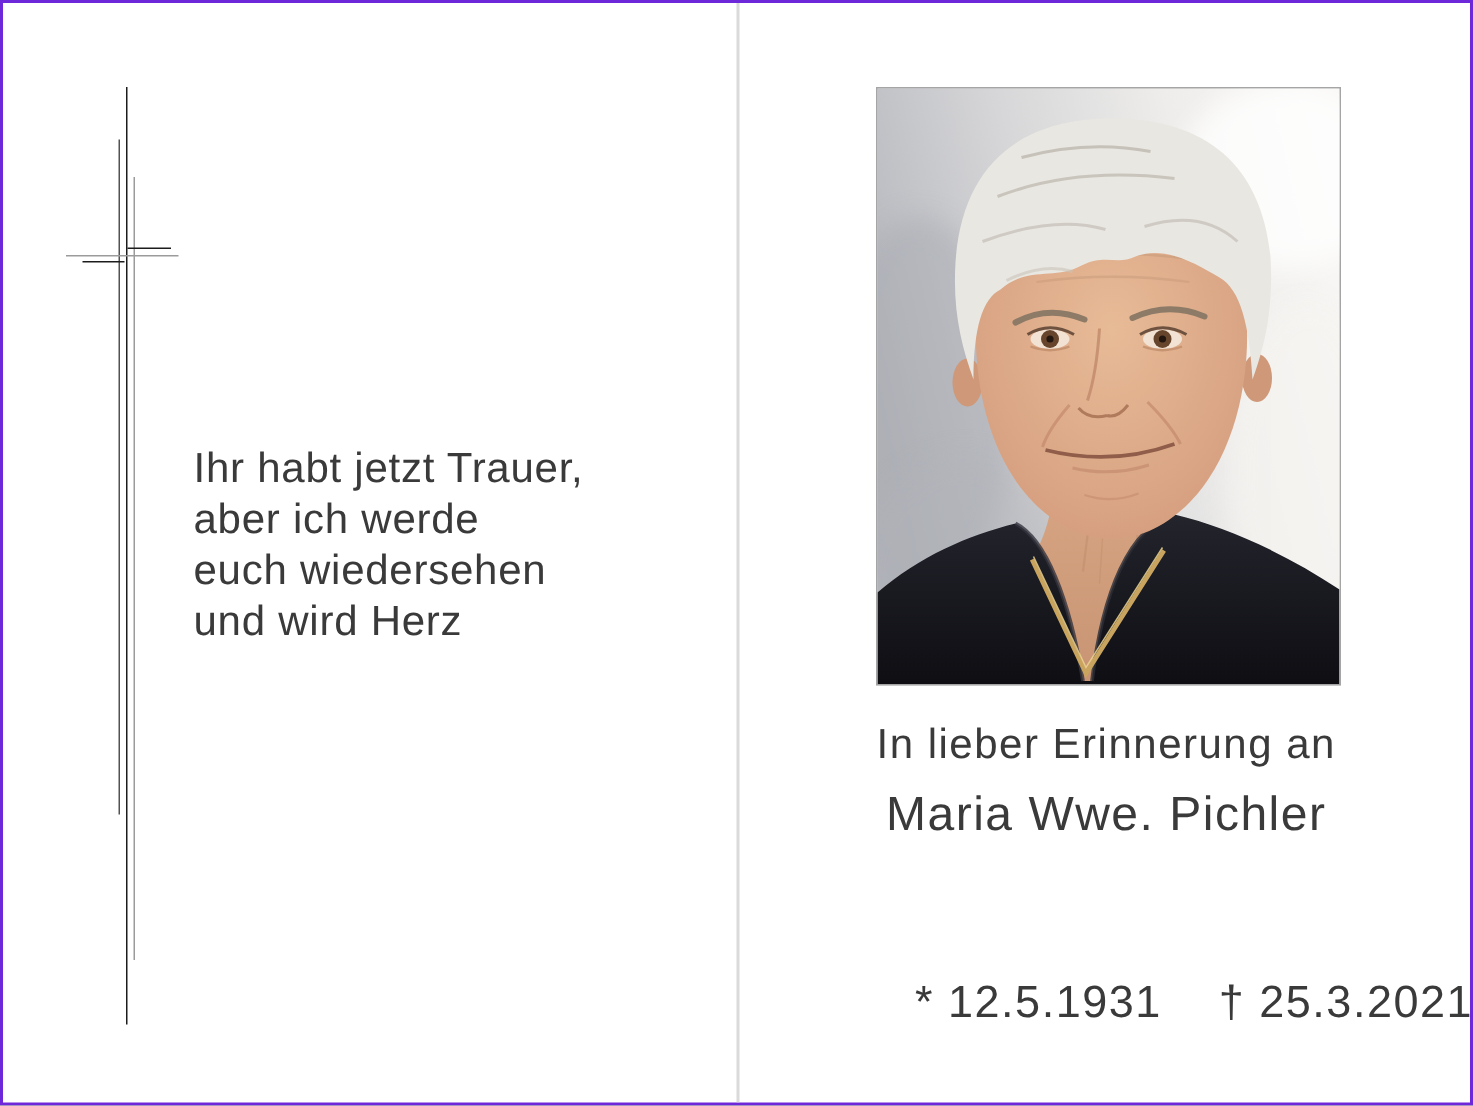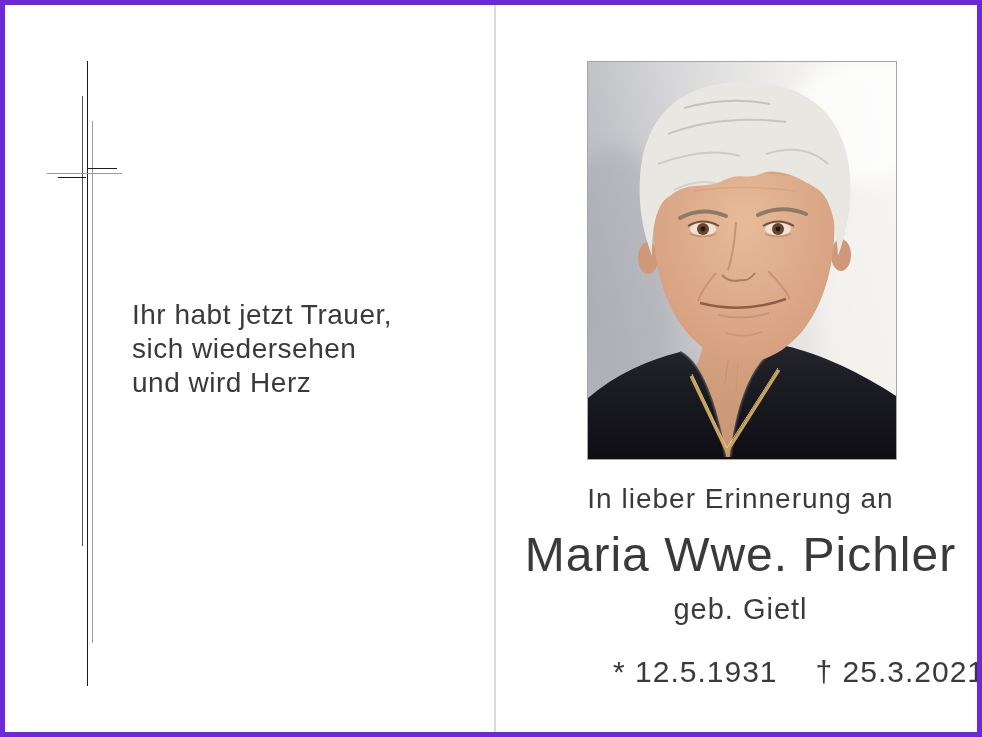--- a/index.html
+++ b/index.html
@@ -1,20 +1,20 @@
 <!DOCTYPE html>
 <html><head>
 <meta charset="utf-8">
 <style>
   html,body{margin:0;padding:0;background:#888;}
   .card{
     position:relative;
     width:982px;height:737px;
     background:#ffffff;
-    border:5px solid #6d28d9;
+    border:2px solid #6d28d9;
     box-sizing:border-box;
     overflow:hidden;
     font-family:"Liberation Sans", sans-serif;
     color:#3a3a3a;
   }
   
   .fold{position:absolute;top:0;bottom:0;left:489px;width:2px;background:#dadada;}
 
   
   .cross-line{position:absolute;}
@@ -33,21 +33,21 @@
 
   
   .right-page{position:absolute;left:491px;top:0;width:489px;height:733px;}
   .photo-frame{
     position:absolute;left:91px;top:56px;width:308px;height:397px;
     border:1px solid #a5a5a5;box-sizing:content-box;background:#dcdcde;
   }
   .photo-frame svg{display:block;}
   .rp-text{position:absolute;left:0;width:100%;text-align:center;white-space:nowrap;font-weight:300;}
   .intro {top:478px;font-size:28px;letter-spacing:1px;}
-  .name  {top:522px;font-size:48px;letter-spacing:1px;}
+  .name  {top:522px;font-size:32px;letter-spacing:1px;}
   .maiden{top:588px;font-size:29px;letter-spacing:1px;}
   .dates {top:650px;font-size:30px;letter-spacing:1px;text-align:right;}
   .death-date{margin-left:38px;}
 </style>
 </head>
 <body>
 
 <div class="card">
 
   <div>
@@ -55,21 +55,22 @@
       <div class="cross-line cl-v-main"></div>
       <div class="cross-line cl-v-left"></div>
       <div class="cross-line cl-v-right"></div>
       <div class="cross-line cl-h-right"></div>
       <div class="cross-line cl-h-main"></div>
       <div class="cross-line cl-h-left"></div>
     </div>
 
     <div class="quote">
       <div>Ihr habt jetzt Trauer,</div>
-      <div>sich wiedersehen</div>
+      <div>aber ich werde</div>
+      <div>euch wiedersehen</div>
       <div>und wird Herz</div>
     </div>
   </div>
 
   <div class="fold"></div>
 
   <div class="right-page">
 
     <div class="photo-frame">
       <svg width="308" height="397" viewBox="0 0 308 397" xmlns="http://www.w3.org/2000/svg">
@@ -172,19 +173,18 @@
             <path d="M70,102 Q118,84 152,94" stroke="#b5afa6" stroke-width="2" fill="none" opacity="0.5"></path>
             <path d="M178,92 Q216,80 240,102" stroke="#b5afa6" stroke-width="2" fill="none" opacity="0.5"></path>
             <path d="M86,128 Q110,116 130,122" stroke="#c9c4bb" stroke-width="2" fill="none" opacity="0.6"></path>
           </g>
         </g>
       </svg>
     </div>
 
     <div class="rp-text intro">In lieber Erinnerung an</div>
     <div class="rp-text name">Maria Wwe. Pichler</div>
-    <div class="rp-text maiden">geb. Gietl</div>
     <div class="rp-text dates">
       <span>* 12.5.1931</span><span class="death-date">† 25.3.2021</span>
     </div>
   </div>
 
 </div>
 
 </body></html>

